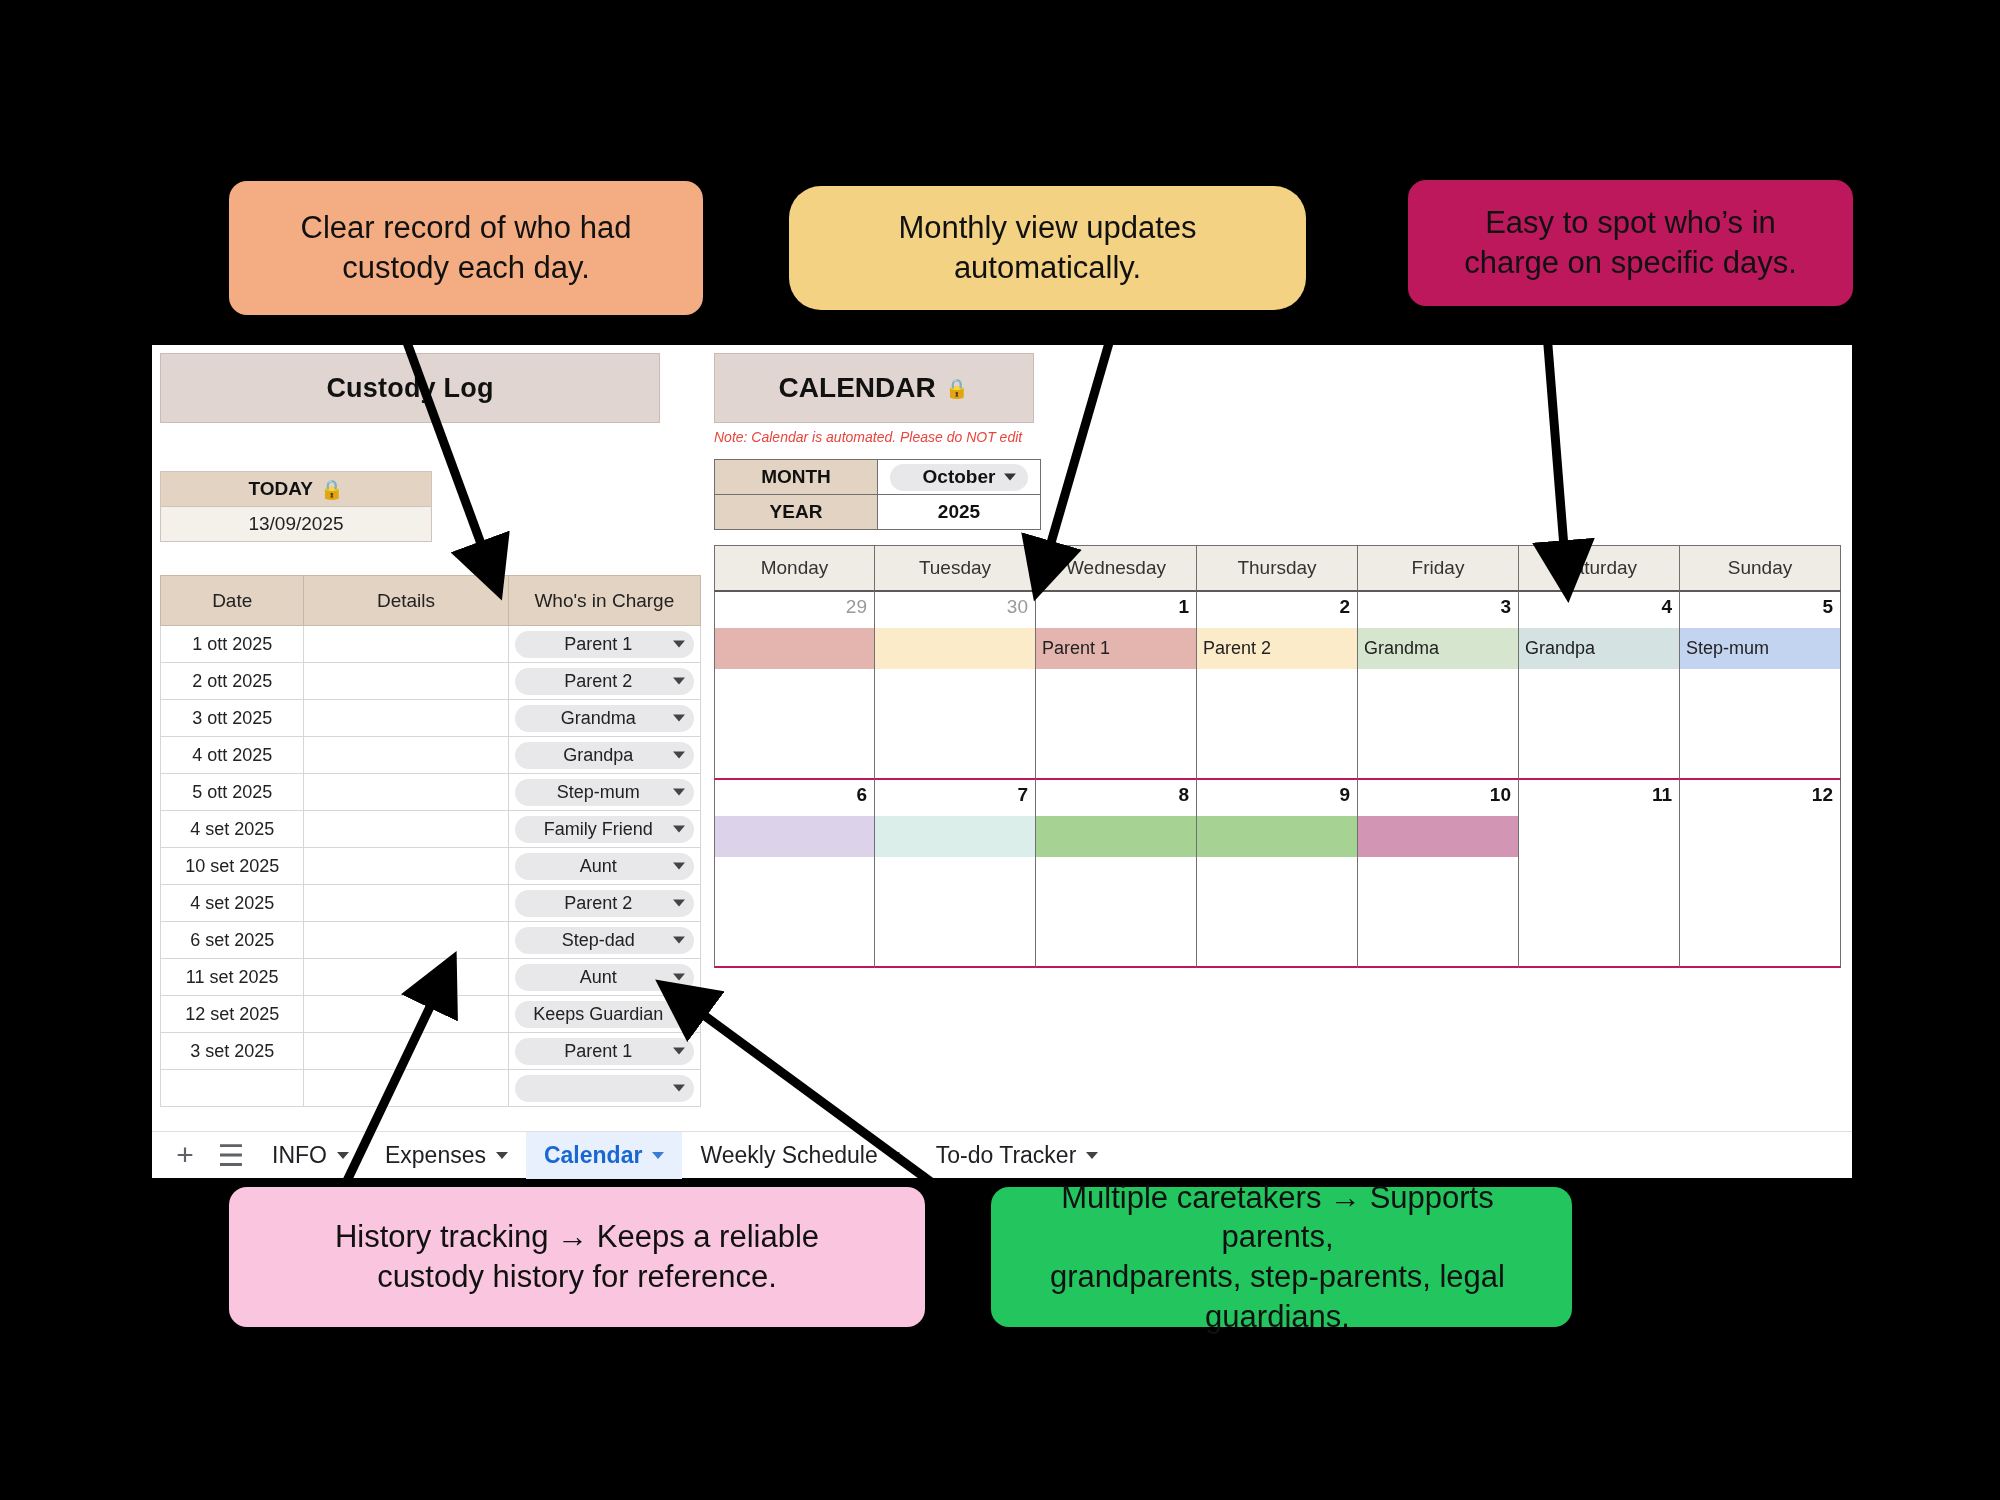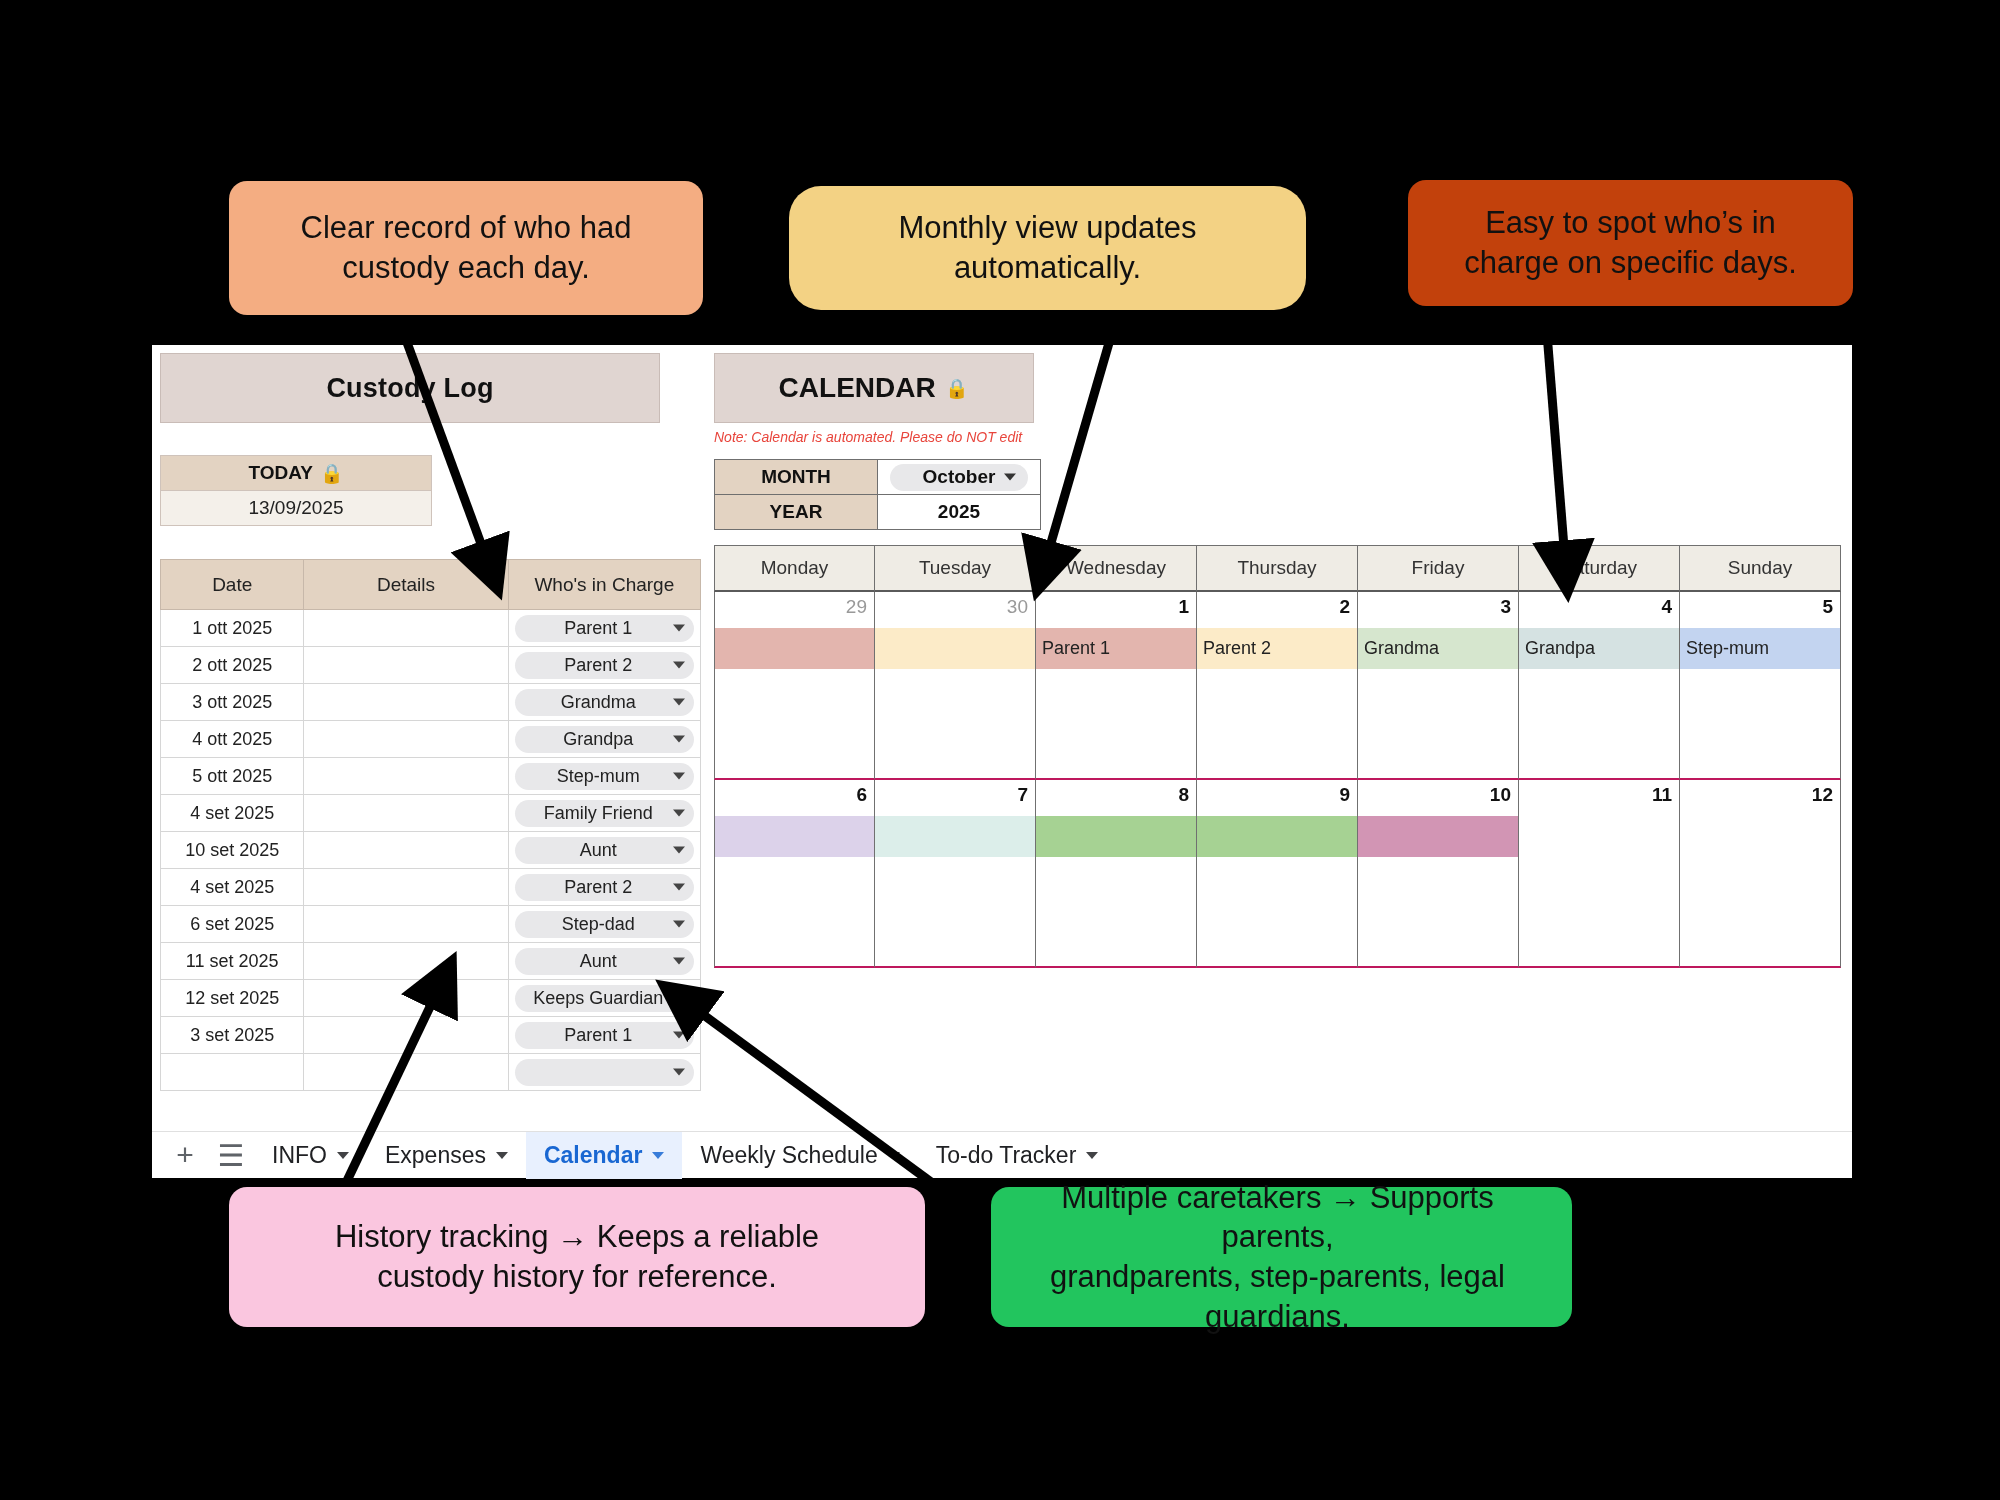--- a/index.html
+++ b/index.html
@@ -38,21 +38,21 @@
     background:#fff; overflow:hidden;
   }
 
   
   #custody-panel { position:absolute; left:8px; top:8px; width:500px; }
   #custody-title {
     background:#E0D5D1; border:1px solid #C9BCB7;
     height:70px; display:flex; align-items:center; justify-content:center;
     font-size:27px; font-weight:bold; color:#111; letter-spacing:.2px;
   }
-  #today-block { margin-top:32px; width:272px; border:1px solid #CFC3BB; }
+  #today-block { margin-top:48px; width:272px; border:1px solid #CFC3BB; }
   #today-head {
     background:#E3D3C2; height:35px; display:flex; align-items:center;
     justify-content:center; gap:7px; font-size:19px; font-weight:bold; color:#111;
     border-bottom:1px solid #CFC3BB;
   }
   #today-value {
     background:#F4F0EA; height:34px; display:flex; align-items:center;
     justify-content:center; font-size:19px; color:#222;
   }
   .lock-glyph { font-size:19px; line-height:1; }
@@ -444,21 +444,21 @@
           <span>To-do Tracker</span>
           <span class="tcaret"></span>
         </div>
       </div>
   </div>
 
   <div class="callout" id="callout-orange" style="background: rgb(244, 173, 130);">Clear record of who had
 custody each day.</div>
   <div class="callout" id="callout-yellow" style="background: rgb(243, 210, 132);">Monthly view updates
 automatically.</div>
-  <div class="callout" id="callout-teal" style="background: #c2410c;">Easy to spot who’s in
+  <div class="callout" id="callout-teal" style="background: #be185d;">Easy to spot who’s in
 charge on specific days.</div>
   <div class="callout" id="callout-pink" style="background: rgb(250, 198, 223);">History tracking → Keeps a reliable
 custody history for reference.</div>
   <div class="callout" id="callout-green" style="background: #22c55e; padding-left: 14px;">Multiple caretakers → Supports parents,
 grandparents, step-parents, legal guardians.</div>
 
   <svg id="arrows" viewBox="0 0 2000 1500">
     <defs>
       <marker id="ah" markerWidth="7" markerHeight="7" refX="2.2" refY="3.5" orient="auto">
         <path d="M0,0 L7,3.5 L0,7 z" fill="#000"></path>

